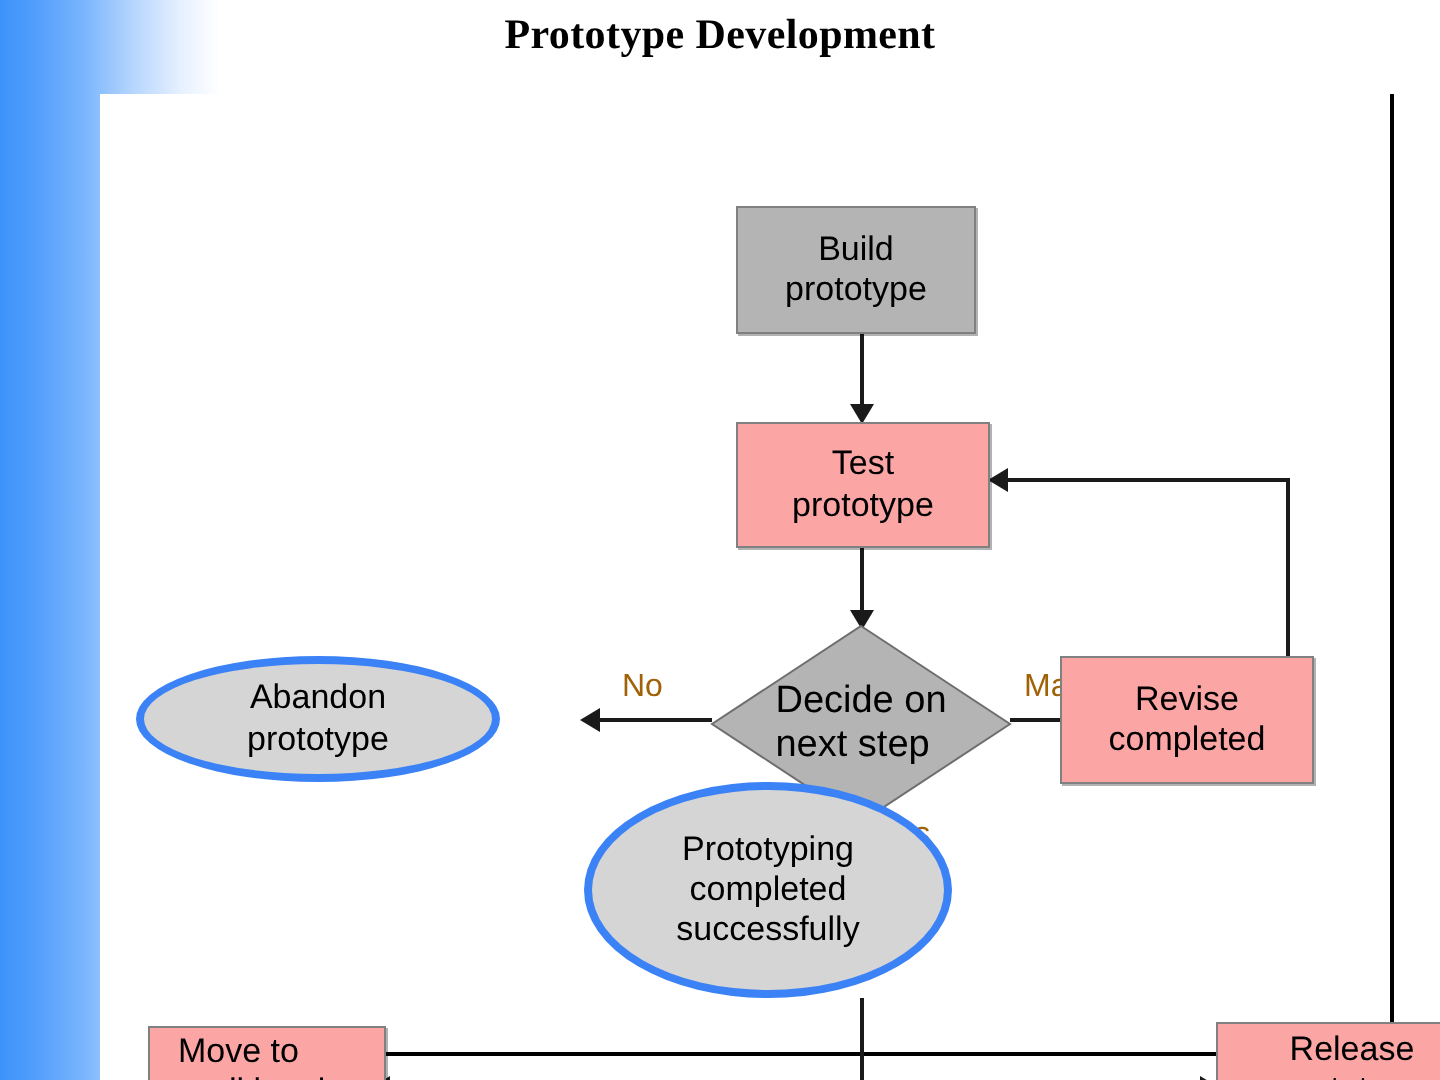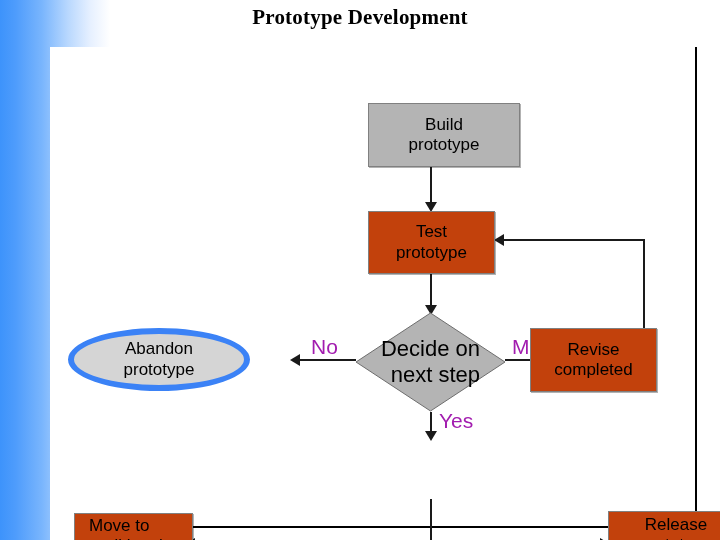--- a/index.html
+++ b/index.html
@@ -66,39 +66,39 @@
     font-size: 17px;
     line-height: 1.18;
     text-align: center;
     white-space: pre-line;
   }
   .box {
     border: 1px solid #808080;
     box-shadow: 1px 1px 0 rgba(0,0,0,0.30);
   }
   .box-dark { background: #b4b4b4; }
-  .box-light { background: #c2410c; }
+  .box-light { background: #fca5a5; }
   .ellipse {
-    border: 6px solid #3b82f6;
+    border: 4px solid #3b82f6;
     border-radius: 50%;
     background: #d5d5d5;
   }
   .diamond-wrap {
     position: absolute;
   }
   .diamond-wrap svg { display: block; }
   .diamond-label {
     position: absolute;
     left: 0; top: 0;
     width: 100%; height: 100%;
     display: flex;
     align-items: center;
     justify-content: center;
-    text-align: right;
-    font-size: 22px;
+    text-align: left;
+    font-size: 19px;
     line-height: 1.18;
     color: #000000;
     white-space: pre-line;
   }
   .text-left { justify-content: flex-start; padding-left: 14px; text-align: left; }
   
   .conn {
     position: absolute;
     background: #1a1a1a;
   }
@@ -118,22 +118,22 @@
     border-bottom: 6px solid transparent;
     border-right: 10px solid #1a1a1a;
   }
   .arrow-right {
     border-top: 6px solid transparent;
     border-bottom: 6px solid transparent;
     border-left: 10px solid #1a1a1a;
   }
   .edge-label {
     position: absolute;
-    font-size: 21px;
-    color: #a21caf;
+    font-size: 16px;
+    color: #a16207;
     background: transparent;
   }
 </style>
 </head>
 <body>
 
 <div id="screen">
 
   <div id="left-band"></div>
 
@@ -164,40 +164,43 @@
 
     <div class="conn conn-v" style="left:380px; top:365px; height:24px;"></div>
     <div class="arrow arrow-down" style="left:375px; top:384px;"></div>
     <div class="edge-label" style="left:389px; top:362px;">Yes</div>
 
     <div class="conn conn-v" style="left:380px; top:452px; height:45px;"></div>
 
     <div class="arrow arrow-left" style="left:135px; top:491px;"></div>
     <div class="arrow arrow-right" style="left:550px; top:491px;"></div>
 
-    <div class="node box box-dark" style="left:318px; top:56px; width:152px; height:64px;">Build
+    <div class="node box box-dark" style="left:318px; top:56px; width:120px; height:64px;">Build
 prototype</div>
 
     <div class="node box box-light" style="left:318px; top:164px; width:127px; height:63px;">Test
 prototype</div>
 
     <div class="diamond-wrap" style="left:305px; top:265px; width:151px; height:100px;">
       <svg width="151" height="100" viewBox="0 0 151 100">
         <polygon points="75.5,1 150,50 75.5,99 1,50" fill="#b4b4b4" stroke="#6e6e6e" stroke-width="1"></polygon>
       </svg>
       <div class="diamond-label">Decide on
 next step</div>
     </div>
 
     <div class="node ellipse" style="left:18px; top:281px; width:182px; height:63px;">Abandon
 prototype</div>
 
     <div class="node box box-light" style="left:480px; top:281px; width:127px; height:64px;">Revise
 completed</div>
 
+    <div class="node ellipse" style="left:242px; top:344px; width:184px; height:108px;">Prototyping
+completed
+successfully</div>
 
     <div class="node box box-light text-left" style="left:24px; top:466px; width:119px; height:66px;">Move to
 traditional
 life cycle</div>
 
     <div class="node box box-light" style="left:558px; top:464px; width:136px; height:68px;">Release
 prototype
 for production</div>
 
   </div>

